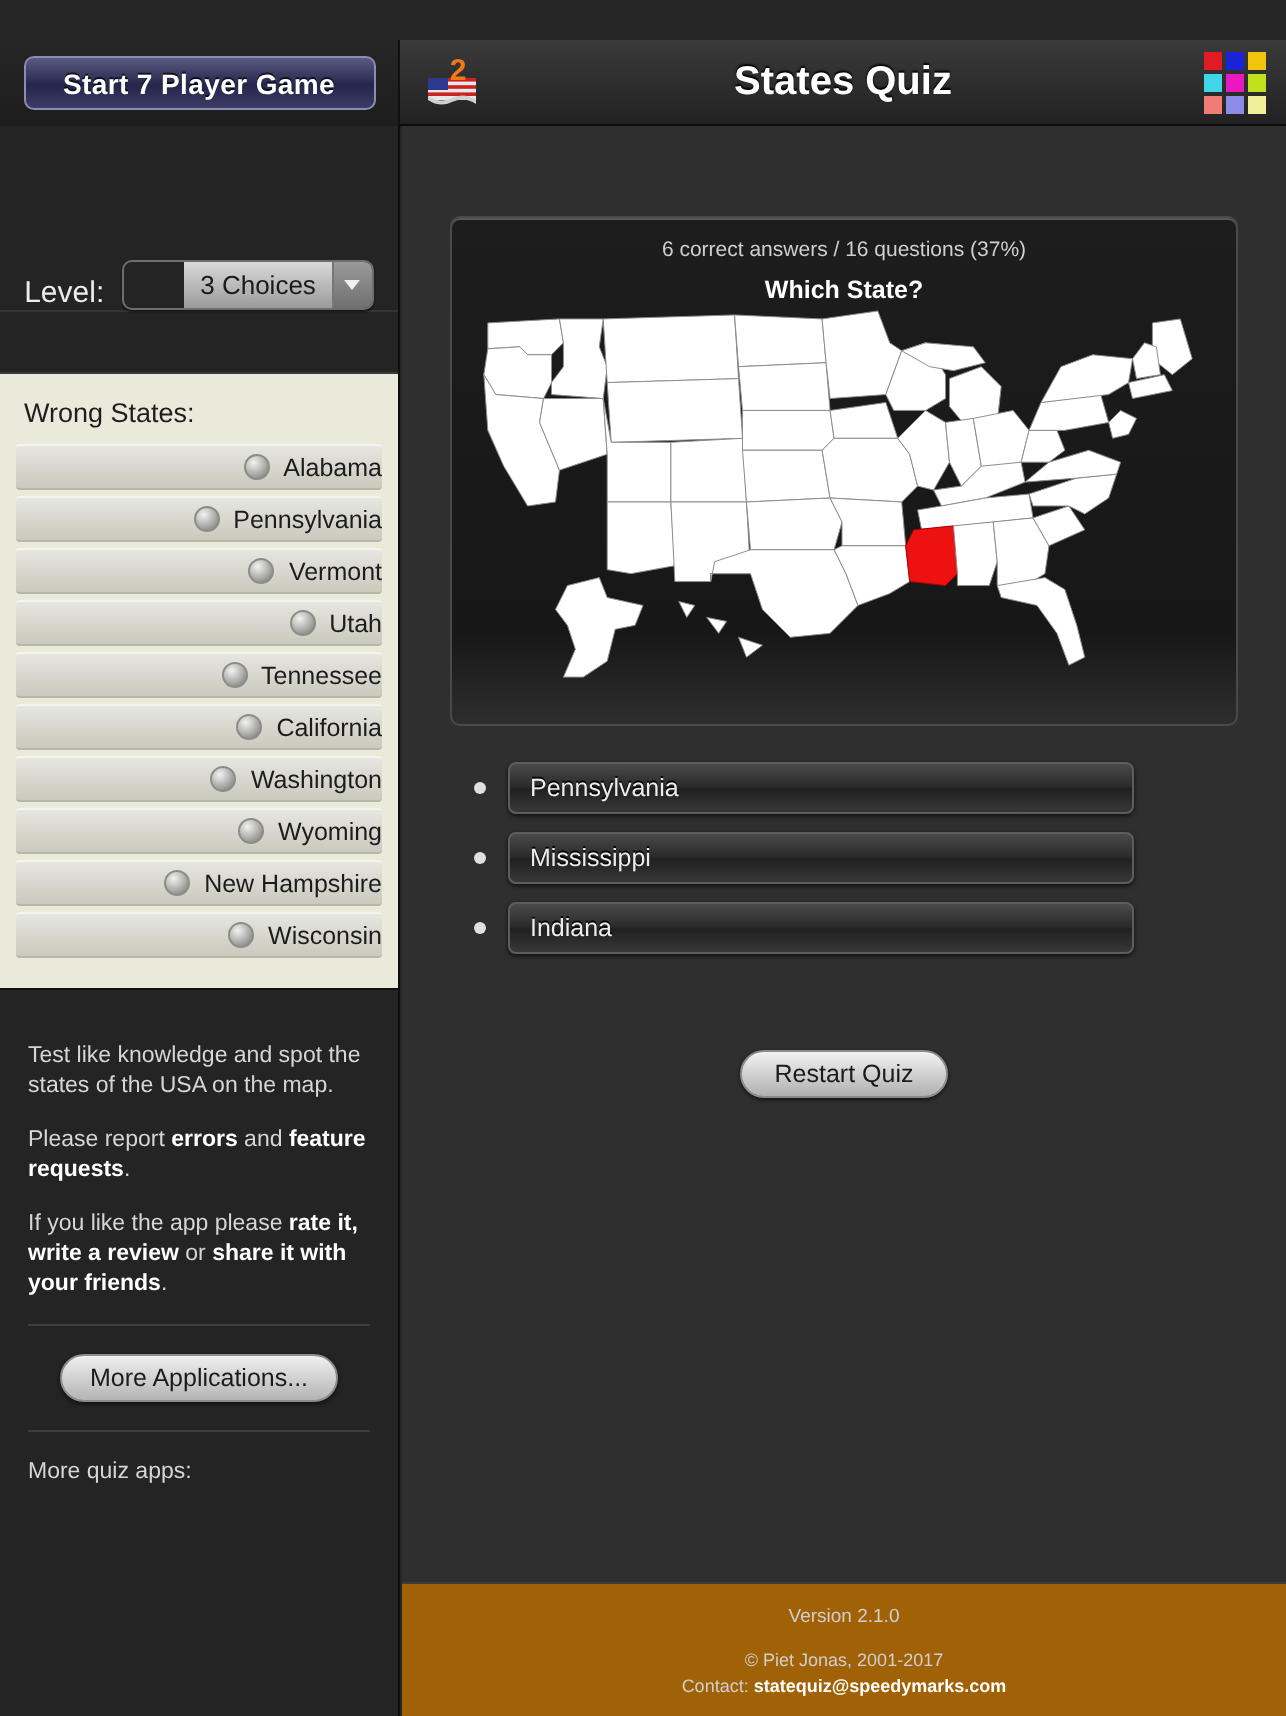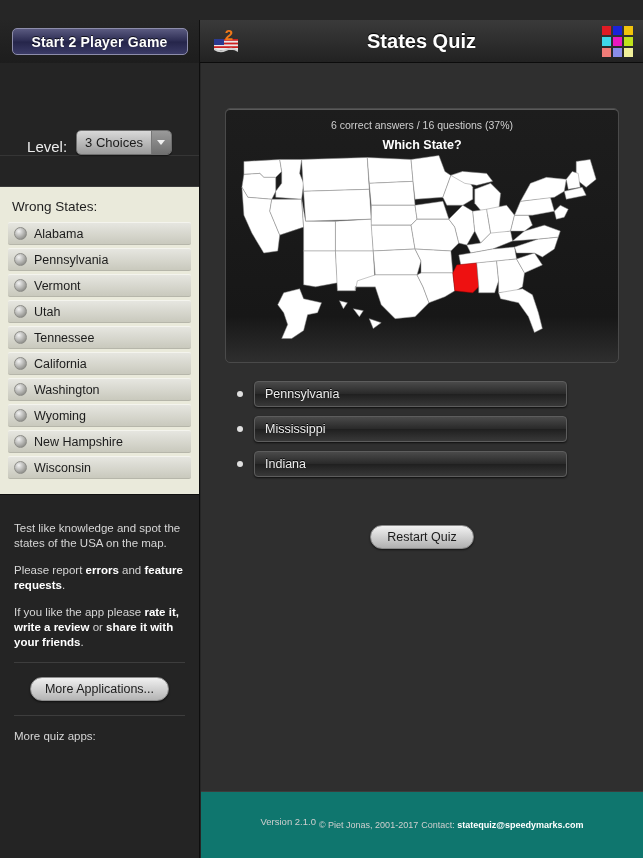--- a/index.html
+++ b/index.html
@@ -74,21 +74,21 @@
   .sidebar {
     position: absolute; left: 0; top: 63px; width: 200px; bottom: 0;
     background: #242424; border-right: 1px solid #0e0e0e; overflow: hidden;
   }
   .level-row {
     height: 92px; display: flex; align-items: flex-end; justify-content: center; gap: 9px;
     color: #ededed; font-size: 15px;
   }
   .select {
     display: flex; height: 25px; border-radius: 5px; overflow: hidden;
-    border: 1px solid #6e6e6e; box-shadow: 0 1px 1px rgba(0,0,0,.6);
+    border: 1px solid #6e6e6e; box-shadow: 0 1px 1px rgba(0,0,0,.6); padding-left: 30px;
   }
   .select .val {
     background: linear-gradient(#d9d9d9,#9b9b9b);
     color: #1a1a1a; font-size: 13px; padding: 0 8px;
     display: flex; align-items: center;
   }
   .select .arw {
     width: 20px; background: linear-gradient(#9a9a9a,#707070);
     display: flex; align-items: center; justify-content: center;
     border-left: 1px solid #777;
@@ -102,21 +102,21 @@
 
   .wrong-panel {
     background: #eaeadb; padding: 10px 8px 12px 8px;
     border-top: 1px solid #3a3a3a; border-bottom: 1px solid #101010;
   }
   .wrong-title { color: #1e1e1e; font-size: 13.5px; margin: 2px 0 8px 4px; }
   .state-row {
     height: 23px; margin-bottom: 3px; border-radius: 2px;
     background: linear-gradient(#e6e6e0, #c9c9bd);
     border-top: 1px solid #f4f4ee; border-bottom: 1px solid #b6b6aa;
-    display: flex; align-items: center; padding-left: 6px; gap: 7px;
+    display: flex; align-items: center; padding-left: 6px; gap: 7px; justify-content: flex-end;
   }
   .globe {
     width: 13px; height: 13px; border-radius: 50%;
     background: radial-gradient(circle at 35% 30%, #f2f2f2, #9a9a96 70%, #6f6f6b);
     border: 1px solid #8d8d88; flex: none;
   }
   .state-name { color: #1c1c1c; font-size: 12.5px; }
 
   .info-block { padding: 26px 14px 0 14px; color: #d6d6d6; font-size: 11.5px; line-height: 15px; }
   .info-block p { margin-bottom: 12px; }
@@ -163,37 +163,37 @@
   .restart-btn {
     height: 24px; padding: 0 16px; border-radius: 12px;
     background: linear-gradient(#f2f2f2,#b0b0b0);
     border: 1px solid #8a8a8a; color: #1b1b1b; font-size: 12.5px;
     display: flex; align-items: center; justify-content: center;
     box-shadow: 0 1px 2px rgba(0,0,0,.6);
   }
 
   .footer {
     position: absolute; left: 0; right: 0; bottom: 0; height: 67px;
-    background: #0f766e; border-top: 1px solid #3c3c3c;
-    display: flex; flex-direction: row; align-items: center; justify-content: center; gap: 3px;
+    background: #a16207; border-top: 1px solid #3c3c3c;
+    display: flex; flex-direction: column; align-items: center; justify-content: center; gap: 3px;
   }
   .footer .ver { color: #cfcfcf; font-size: 9.5px; margin-bottom: 8px; }
   .footer .cpy { color: #cfcfcf; font-size: 9px; }
   .footer .cnt { color: #cfcfcf; font-size: 9px; }
   .footer .cnt b { color: #fff; }
 </style>
 </head>
 <body>
 
 <div id="app">
 
 
   <div class="navbar">
     <div class="nav-left">
-      <div class="btn2p">Start 2 Player Game</div>
+      <div class="btn2p">Start 7 Player Game</div>
     </div>
     <div class="nav-right">
       <span class="flag-icon">
         <svg viewBox="0 0 34 30" width="34" height="30">
           <g>
             <rect x="4" y="12" width="24" height="11" fill="#e8e8e8"></rect>
             <rect x="4" y="12" width="24" height="1.8" fill="#c22"></rect>
             <rect x="4" y="15.6" width="24" height="1.8" fill="#c22"></rect>
             <rect x="4" y="19.2" width="24" height="1.8" fill="#c22"></rect>
             <rect x="4" y="12" width="10" height="6" fill="#2b3a8f"></rect>

